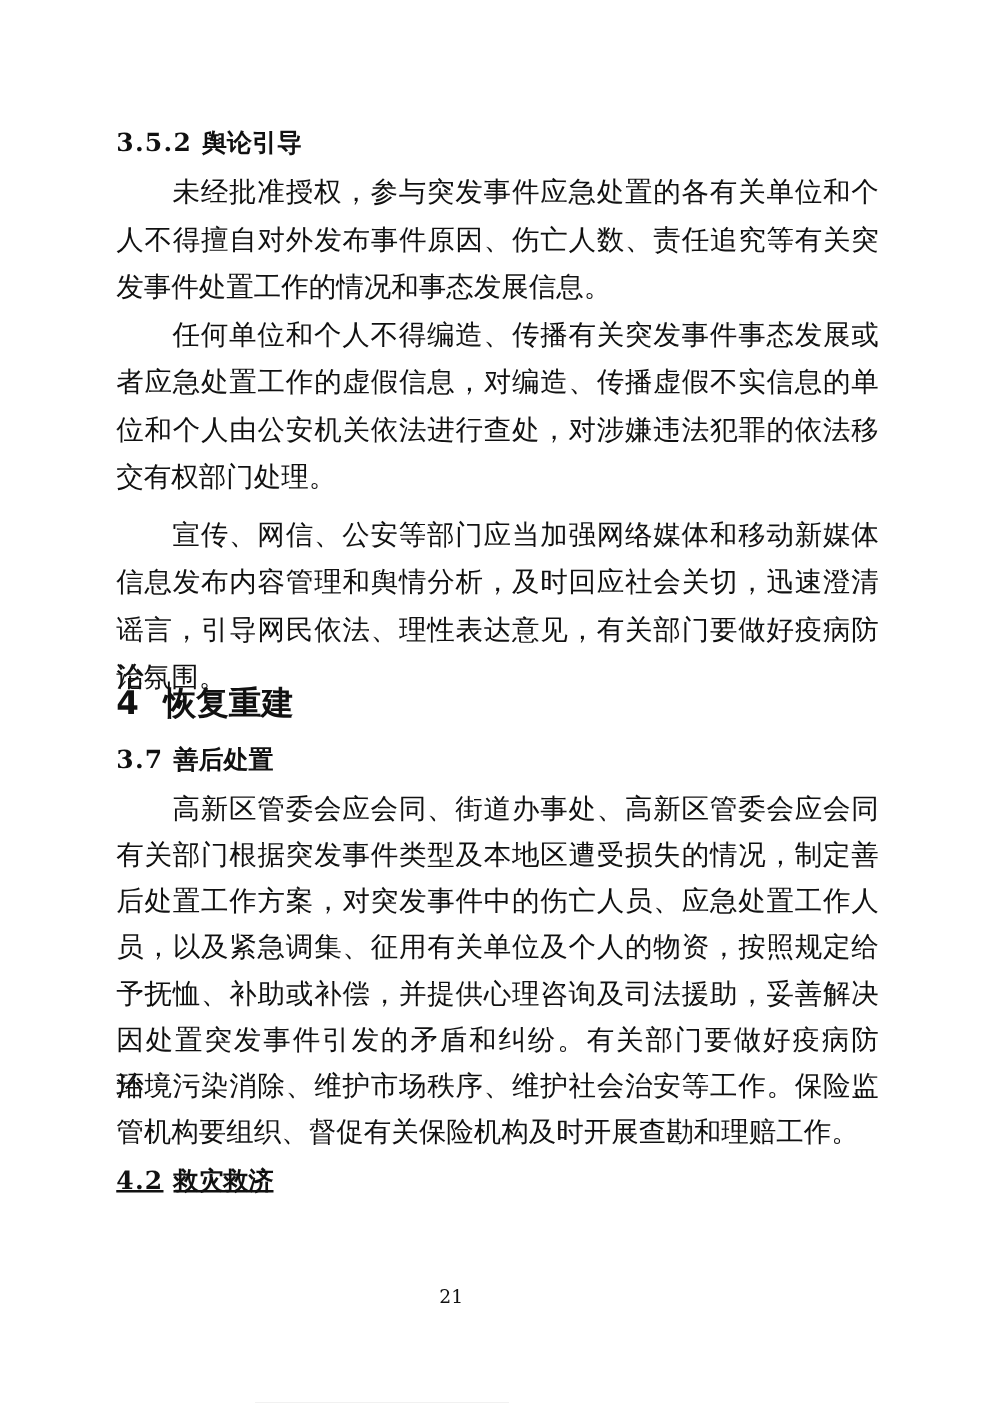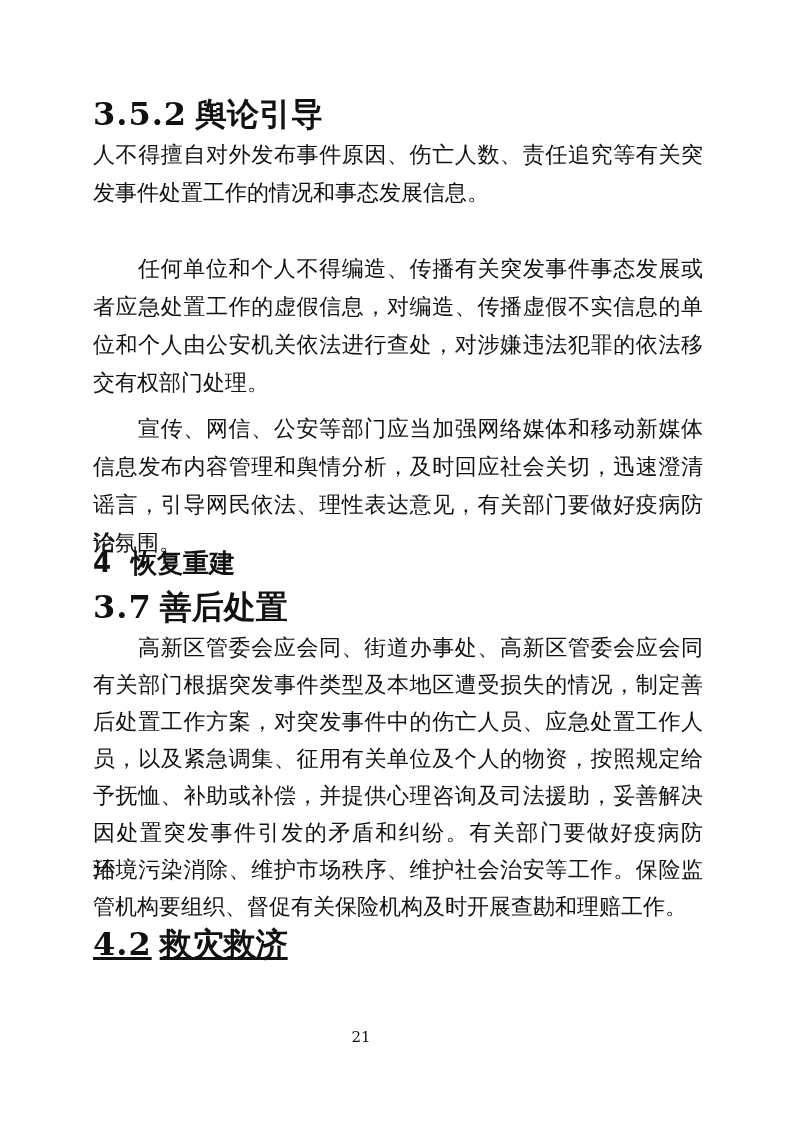--- a/index.html
+++ b/index.html
@@ -15,21 +15,21 @@
     font-family: "DejaVu Serif", "Liberation Serif", serif;
   }
   .content-col {
     position: absolute;
     left: 93px;
     width: 610px;
   }
   
   .h-sub {
     font-weight: bold;
-    font-size: 32px;
+    font-size: 20px;
     line-height: 28px;
     white-space: nowrap;
   }
   .h-sub .h-num { margin-right: 8px; letter-spacing: 1px; }
   
   .h-chap {
     font-family: "DejaVu Sans", "Liberation Sans", sans-serif;
     font-weight: bold;
     font-size: 26px;
     line-height: 30px;
@@ -61,20 +61,21 @@
 </head>
 <body>
 
 <div class="sheet">
 
   <div class="content-col h-sub" style="top:100px;">
     <span class="h-num">3.5.2</span><span>舆论引导</span>
   </div>
 
   <div class="content-col para lh38" style="top:136px;">
+    <div class="bl first">未经批准授权，参与突发事件应急处置的各有关单位和个</div>
     <div class="bl">人不得擅自对外发布事件原因、伤亡人数、责任追究等有关突</div>
     <div class="bl last">发事件处置工作的情况和事态发展信息。</div>
   </div>
 
   <div class="content-col para lh38" style="top:250px;">
     <div class="bl first">任何单位和个人不得编造、传播有关突发事件事态发展或</div>
     <div class="bl">者应急处置工作的虚假信息，对编造、传播虚假不实信息的单</div>
     <div class="bl">位和个人由公安机关依法进行查处，对涉嫌违法犯罪的依法移</div>
     <div class="bl last">交有权部门处理。</div>
   </div>

